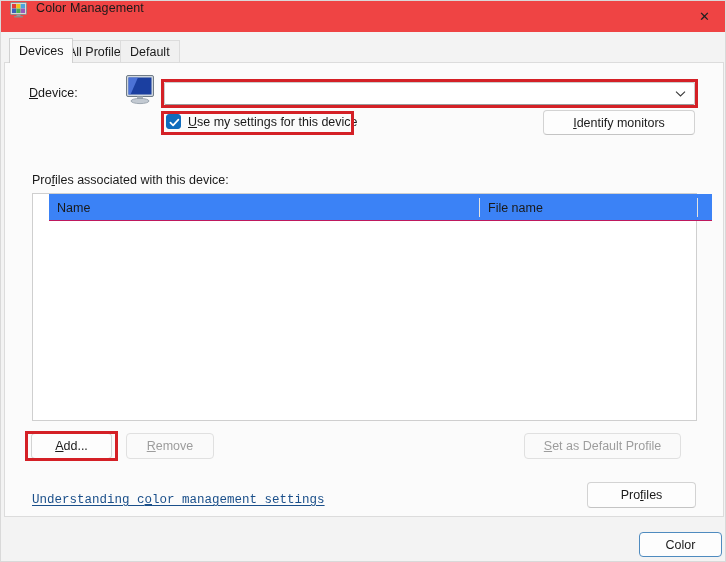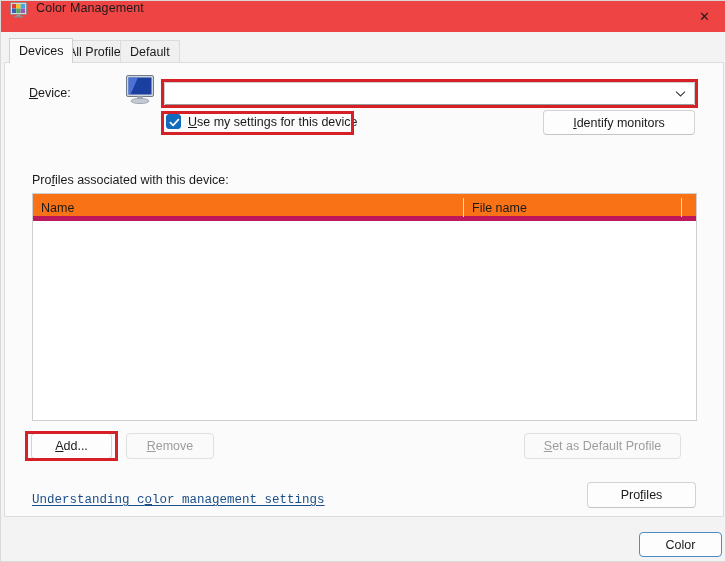--- a/index.html
+++ b/index.html
@@ -195,26 +195,26 @@
   .listbox {
     position: absolute;
     left: 31px; top: 192px;
     width: 665px; height: 228px;
     box-sizing: border-box;
     background: #ffffff;
     border: 1px solid #cfcfcf;
   }
   .list-header {
     position: absolute;
-    left: 0; top: 0;
+    left: 16px; top: 0;
     width: 100%;
     height: 27px;
     box-sizing: border-box;
-    border-bottom: 5px solid #be185d;
-    background: #f97316;
+    border-bottom: 1px solid #be185d;
+    background: #3b82f6;
   }
   .col {
     position: absolute;
     top: 0; height: 27px;
     display: flex; align-items: center;
     font-size: 12.5px; color: #1a1a1a;
     padding-left: 8px;
     box-sizing: border-box;
     cursor: default;
   }
@@ -285,21 +285,21 @@
     <div class="tab" style="left:57px;">
       <span>All Profiles</span>
     </div>
     <div class="tab" style="left:119px;">
       <span>Default</span>
     </div>
   </div>
 
   <div class="panel"></div>
 
-  <div class="lbl" style="left:28px; top:85px;"><span class="acc">D</span><span>evice:</span></div>
+  <div class="lbl" style="left:28px; top:85px;"><span class="acc">D</span><span>device:</span></div>
 
   <div class="device-icon">
     <svg width="32" height="30" viewBox="0 0 32 30">
       <rect x="0.5" y="0.5" width="27" height="21" rx="1.5" fill="#cfd6dd" stroke="#6f7b87" stroke-width="1"></rect>
       <rect x="2.5" y="2.5" width="23" height="17" fill="#1b3fa0"></rect>
       <polygon points="2.5,2.5 12,2.5 4.5,19.5 2.5,19.5" fill="#5d84e8" opacity="0.75"></polygon>
       <rect x="11" y="21.5" width="6" height="3.5" fill="#aab3bc"></rect>
       <ellipse cx="14" cy="26" rx="9" ry="2.6" fill="#c3cad2" stroke="#8d98a3" stroke-width="0.8"></ellipse>
     </svg>
   </div>

